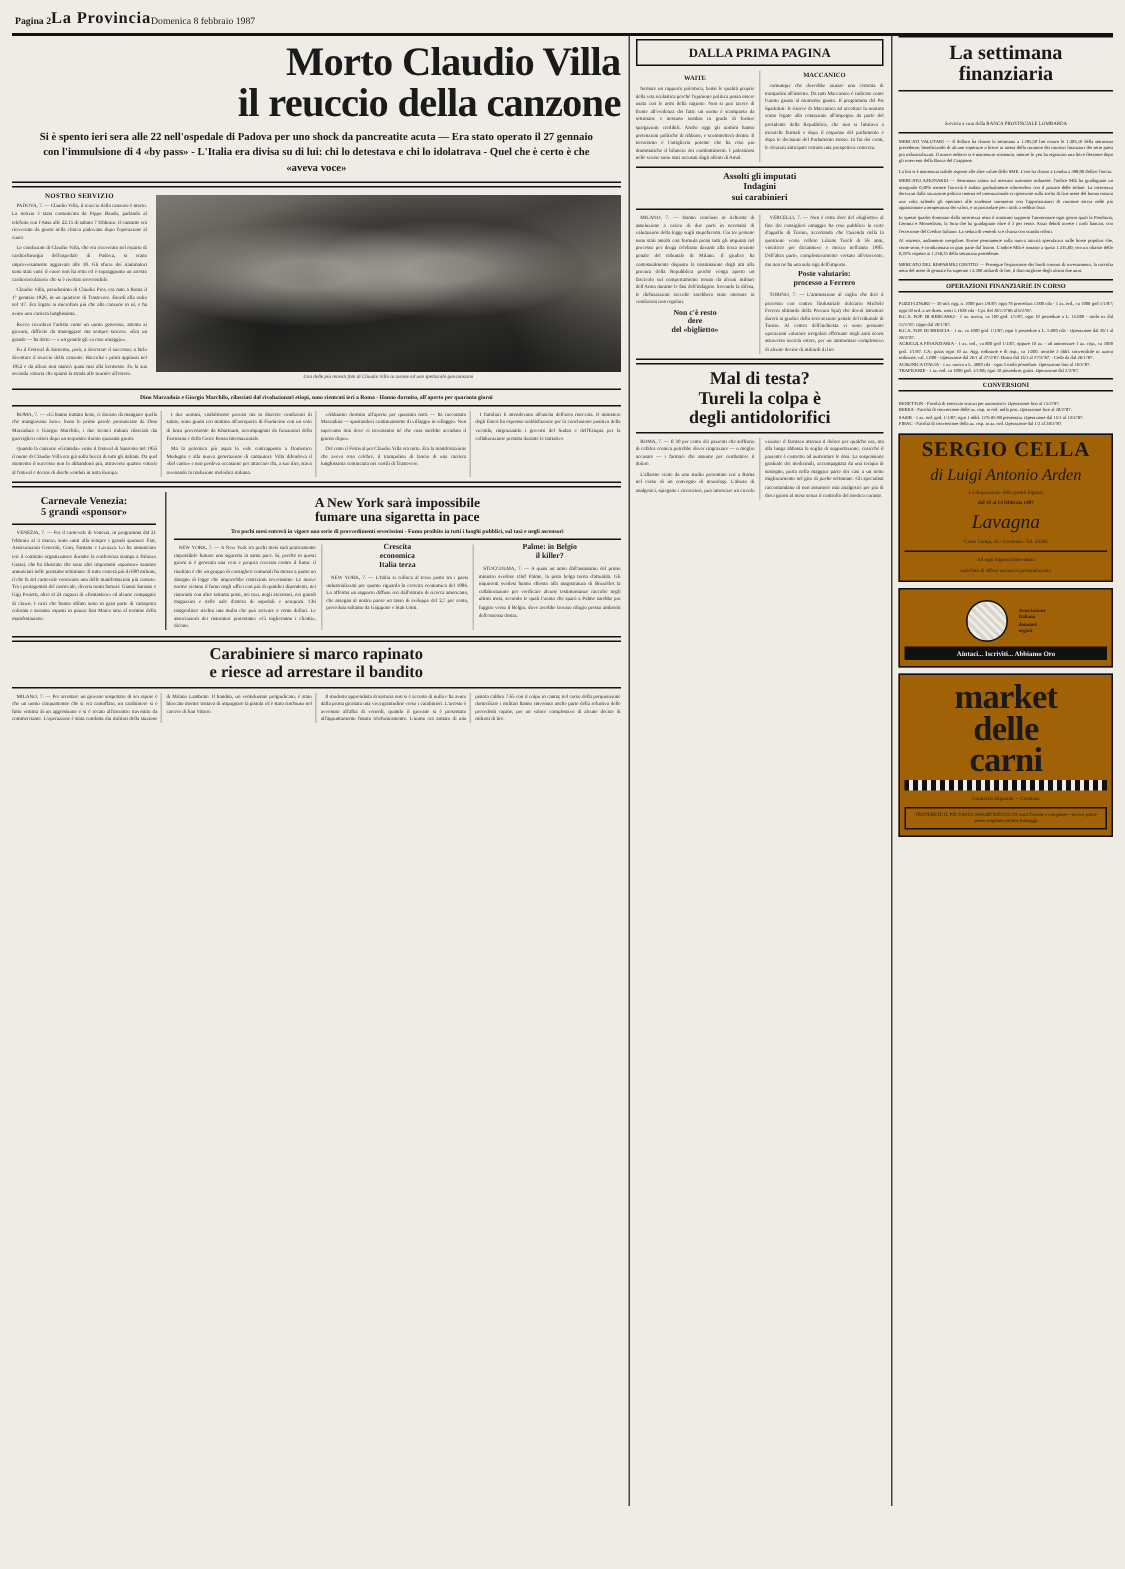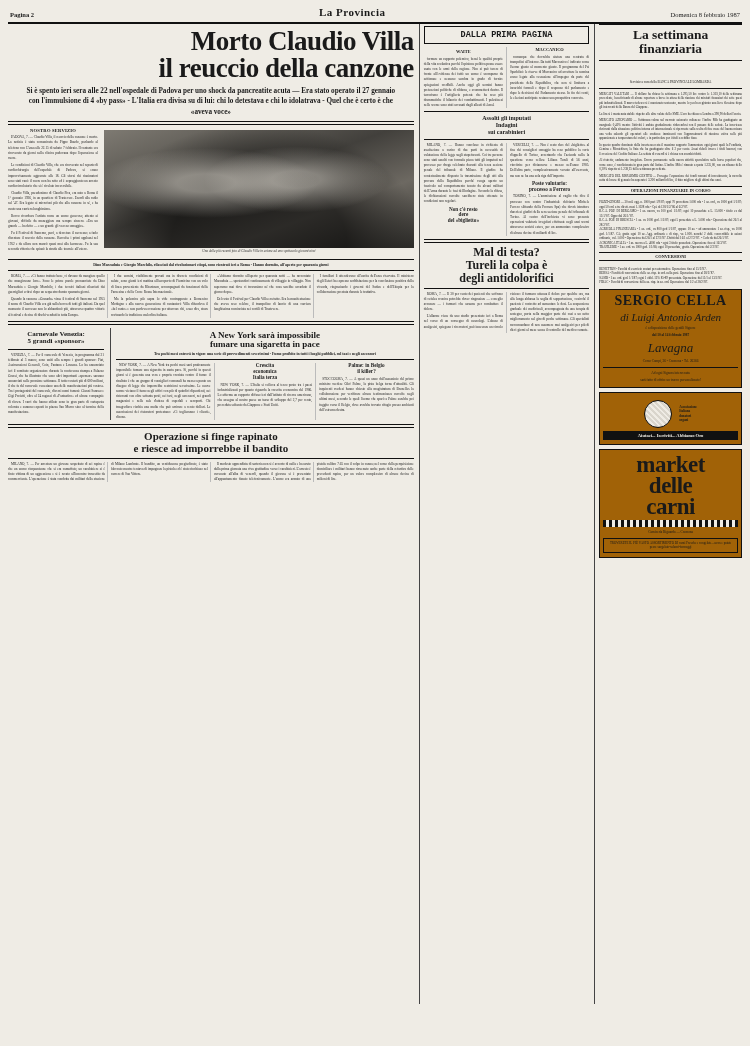--- a/index.html
+++ b/index.html
@@ -12,21 +12,21 @@
   }
   .page{
     position:relative;
     width:750px;height:1046px;
     background:#efece5;
     padding:0;
     box-sizing:border-box;
   }
   
   .masthead{
-    display:flex;align-items:flex-end;justify-content:space-between;
+    display:flex;align-items:flex-end;
     padding:6px 10px 2px 10px;
     font-size:6.5px;
   }
   .masthead .pg{font-weight:bold;}
   .masthead .paper{
     font-family:"Liberation Serif",serif;
     font-size:11px;font-weight:bold;letter-spacing:.5px;
   }
   .masthead .date{font-size:6.5px;}
   .rule-thick{height:2px;background:#111;margin:2px 8px 0 8px;}
@@ -93,21 +93,21 @@
   
   h3.hl{font-size:9px;line-height:1.08;font-weight:bold;text-align:center;margin:3px 0 2px 0;}
   h3.hl.it{}
   h4.hl{font-size:7px;line-height:1.1;font-weight:bold;text-align:center;margin:3px 0 2px 0;}
   h5.hl{font-size:5.2px;line-height:1.12;font-weight:bold;text-align:center;margin:2px 0 2px 0;}
   .minihead{font-size:4.4px;font-weight:bold;text-align:center;margin:2px 0 1px 0;text-transform:uppercase;}
 
   
   .boxhead{
     border:1.2px solid #111;text-align:center;font-weight:bold;
-    font-size:8.5px;padding:3px 20px;margin:2px 0 3px 0;background:#efece5;font-family:Liberation Mono, monospace;
+    font-size:8.5px;padding:3px 20px;margin:2px 0 3px 0;background:#efece5;
   }
   .rightbox-title{
     border:1.5px solid #111;border-width:1.5px 0;
     text-align:center;font-weight:bold;font-size:13.5px;line-height:1.05;
     padding:3px 0 4px 0;margin-bottom:19px;
   }
   .rightbox-title .l2{display:block;}
   .rt-sub{font-size:3.3px;text-align:center;line-height:1.4;margin:0 0 3px 0;}
 
   .fin-head{font-size:4.3px;font-weight:bold;text-align:center;margin:3px 0 1px 0;border-top:1px solid #111;border-bottom:1px solid #111;padding:1px 0;}
@@ -225,22 +225,22 @@
               <span>il killer?</span>
             </h5>
             <p>STOCCOLMA, 7. — A quasi un anno dall'assassinio del primo ministro svedese Olof Palme, la pista belga torna d'attualità. Gli inquirenti svedesi hanno chiesto alla magistratura di Bruxelles la collaborazione per verificare alcune testimonianze raccolte negli ultimi mesi, secondo le quali l'uomo che sparò a Palme sarebbe poi fuggito verso il Belgio, dove avrebbe trovato rifugio presso ambienti dell'estrema destra.</p>
           </div>
         </div>
       </div>
 
       <div class="hr-dbl" style="margin-top:4px;"></div>
 
       <h3 class="hl" style="font-size:11px;">
-        <span>Operazione si finge rapinato</span><br>
-        <span>e riesce ad imporrebbe il bandito</span>
+        <span>Carabiniere si marco rapinato</span><br>
+        <span>e riesce ad arrestare il bandito</span>
       </h3>
       <div class="hr-thin"></div>
       <div class="cols4 body-txt">
         <p>MILANO, 7. — Per arrestare un giovane sospettato di sei rapine è che un uomo cinquantenne che si era camuffato, un carabiniere si è finto vittima di un aggressione e si è recato all'incontro travestito da commerciante. L'operazione è stata condotta dai militari della stazione di Milano Lambrate. Il bandito, un ventiduenne pregiudicato, è stato bloccato mentre tentava di impugnare la pistola ed è stato rinchiuso nel carcere di San Vittore.</p>
         <p>Il modesto apprendista di sartoria non si è accorto di nulla e ha avuto dalla prima giornata una viva gratitudine verso i carabinieri. L'arresto è avvenuto all'alba di venerdì, quando il giovane si è presentato all'appuntamento fissato telefonicamente. L'uomo era armato di una pistola calibro 7.65 con il colpo in canna; nel corso della perquisizione domiciliare i militari hanno rinvenuto anche parte della refurtiva delle precedenti rapine, per un valore complessivo di alcune decine di milioni di lire.</p>
       </div>
     </div>
 
     <div class="col-mid">
       <div class="boxhead">DALLA PRIMA PAGINA</div>

